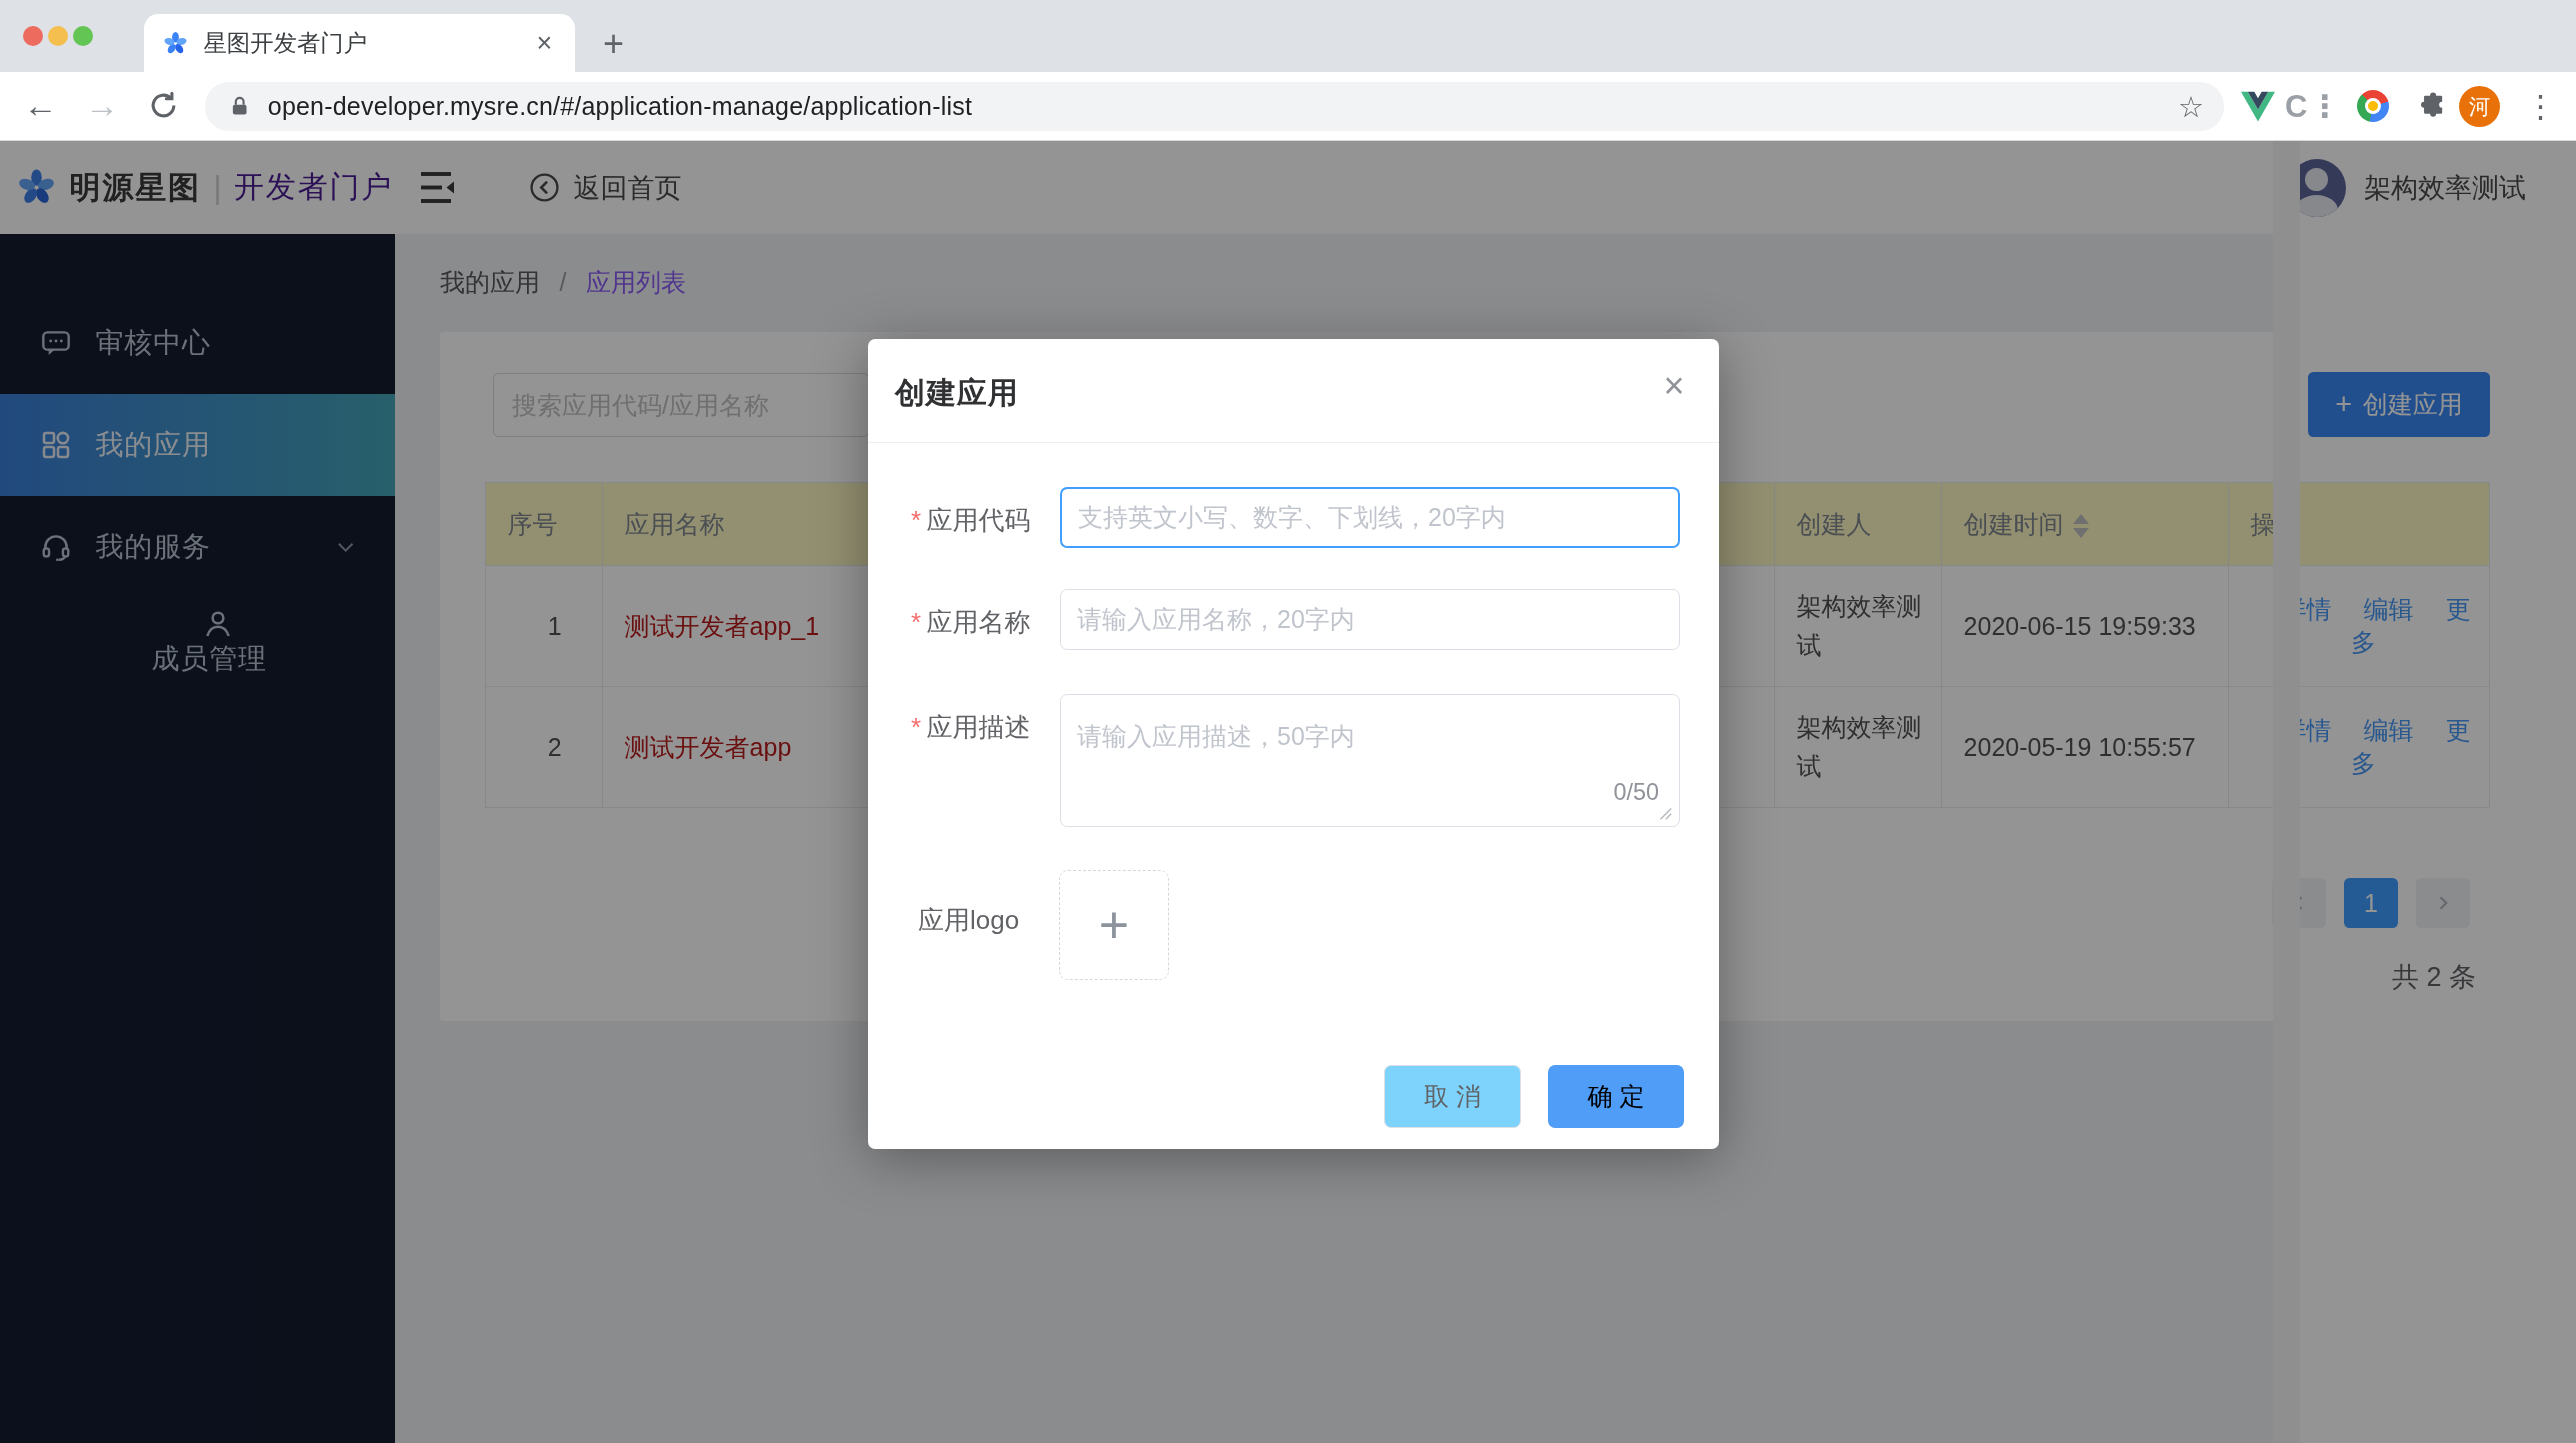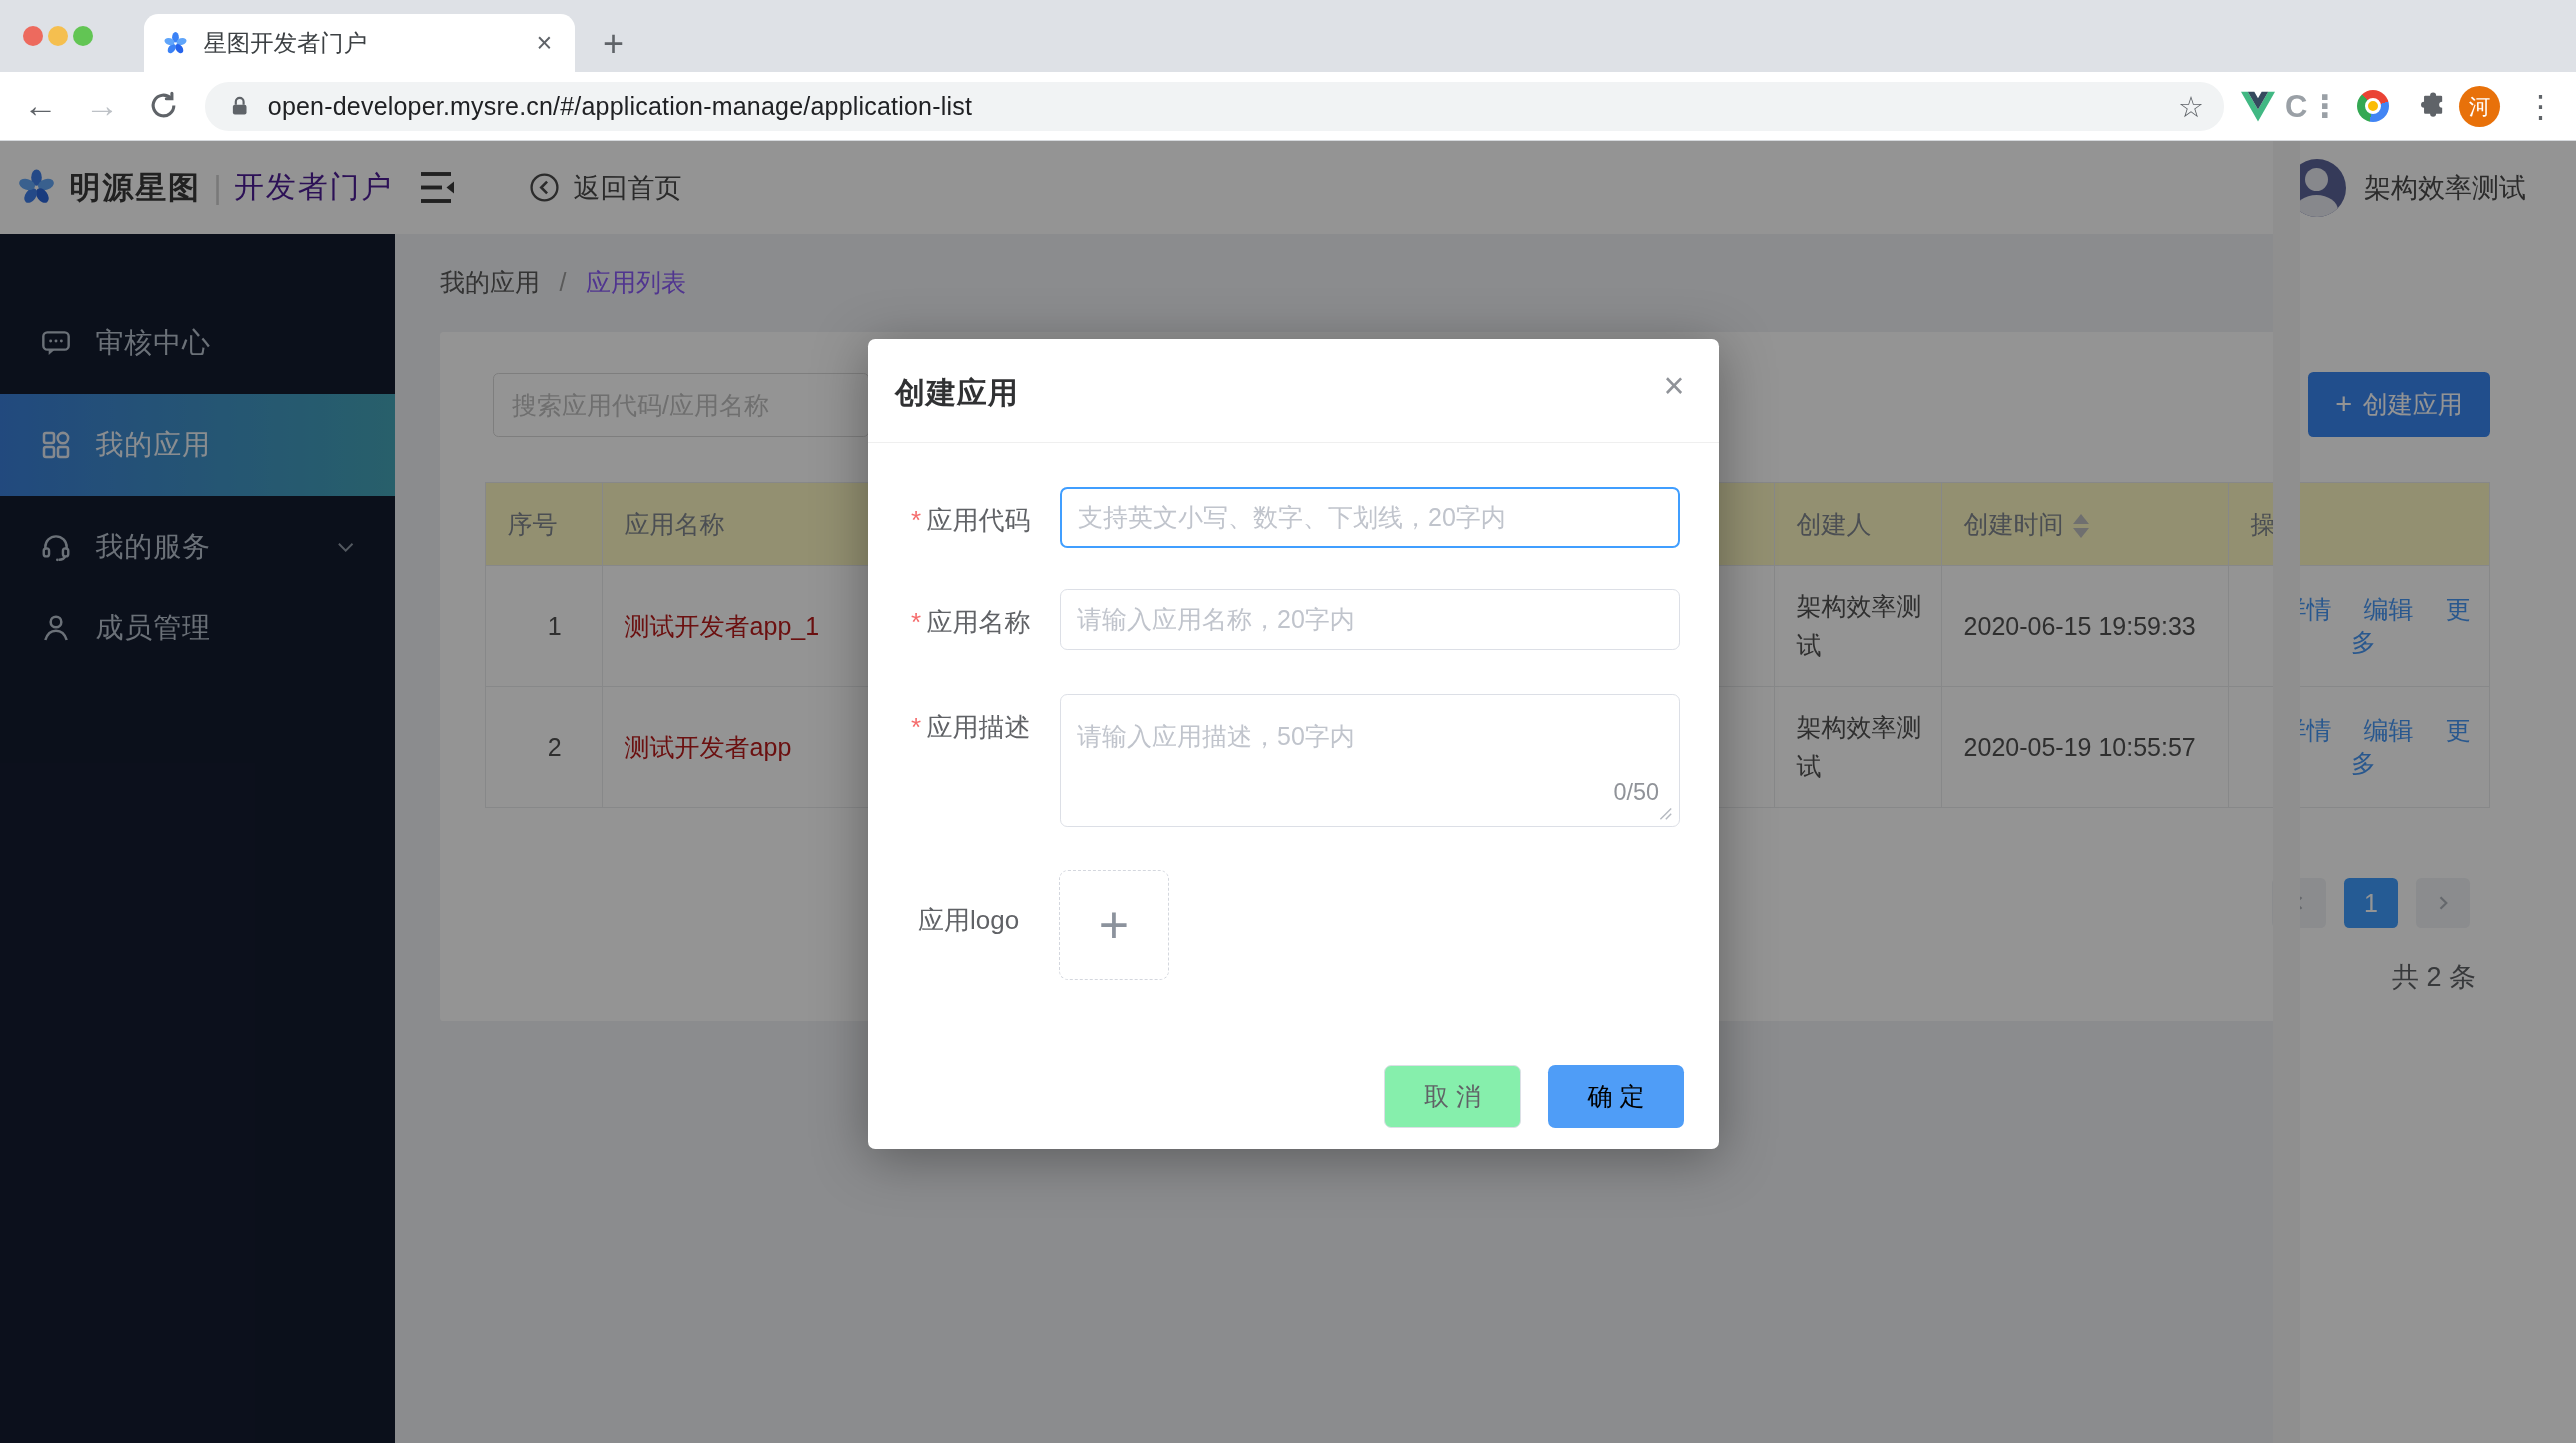--- a/index.html
+++ b/index.html
@@ -123,21 +123,21 @@
   .f-input::placeholder, .f-textarea::placeholder { color:#c0c4cc; }
   .f-input.focused { border-color:#409eff; border-width:2.7px; }
   .f-textarea { position:absolute; left:192px; top:355px; width:620px; height:133px; border:1.8px solid #dcdfe6;
                 border-radius:7.2px; font-size:25px; padding:25px 16px; color:#333; outline:none; resize:none;
                 font-family:"Liberation Sans","DejaVu Sans",sans-serif; }
   .f-counter { position:absolute; left:629px; top:440px; width:162px; text-align:right; font-size:23.4px; color:#909399; }
   .resize-grip { position:absolute; left:787px; top:464px; }
   .upload-box { position:absolute; left:191px; top:531px; width:110px; height:110px; border:1.8px dashed #d4d7de;
                 border-radius:9px; display:flex; align-items:center; justify-content:center; }
   .upload-plus { font-size:52px; color:#8c939d; font-weight:300; line-height:1; }
-  .btn-cancel { position:absolute; left:516px; top:726px; width:137px; height:63px; background:#86efac;
+  .btn-cancel { position:absolute; left:516px; top:726px; width:137px; height:63px; background:#7dd3fc;
                 border:1.8px solid #dcdfe6; border-radius:7.2px; font-size:25px; color:#606266;
                 display:flex; align-items:center; justify-content:center; font-family:inherit; }
   .btn-confirm { position:absolute; left:680px; top:726px; width:136px; height:63px; background:#4f9df7;
                  border:none; border-radius:7.2px; font-size:25px; color:#000000;
                  display:flex; align-items:center; justify-content:center; font-family:inherit; }
 </style>
 </head>
 <body>
 
 <div>
@@ -264,21 +264,21 @@
           <rect x="2.8" y="13" width="4" height="6" rx="1.8"></rect>
           <rect x="17.2" y="13" width="4" height="6" rx="1.8"></rect>
           <path d="M19 19 a5 4 0 0 1-5 2.6"></path>
           <circle cx="13" cy="21.6" r="1" fill="#b9c3cf" stroke="none"></circle>
         </svg>
         <span class="s-label">我的服务</span>
         <svg class="s-chevron" width="23.4" height="23.4" viewBox="0 0 24 24" fill="none" stroke="#8f99a6" stroke-width="2">
           <path d="M5 9 L12 16 L19 9"></path>
         </svg>
       </div>
-      <div class="side-item" style="top:343px;">
+      <div class="side-item" style="top:374px;flex-direction:column;">
         <svg class="s-icon" viewBox="0 0 24 24" fill="none" stroke="#b9c3cf" stroke-width="1.9">
           <circle cx="12" cy="7.5" r="4"></circle>
           <path d="M4 21 c1.5-5 4.5-7 8-7 s6.5 2 8 7"></path>
         </svg>
         <span class="s-label">成员管理</span>
       </div>
     </div>
 
     <div class="main-bread">
       <span class="bread-current">我的应用</span>

